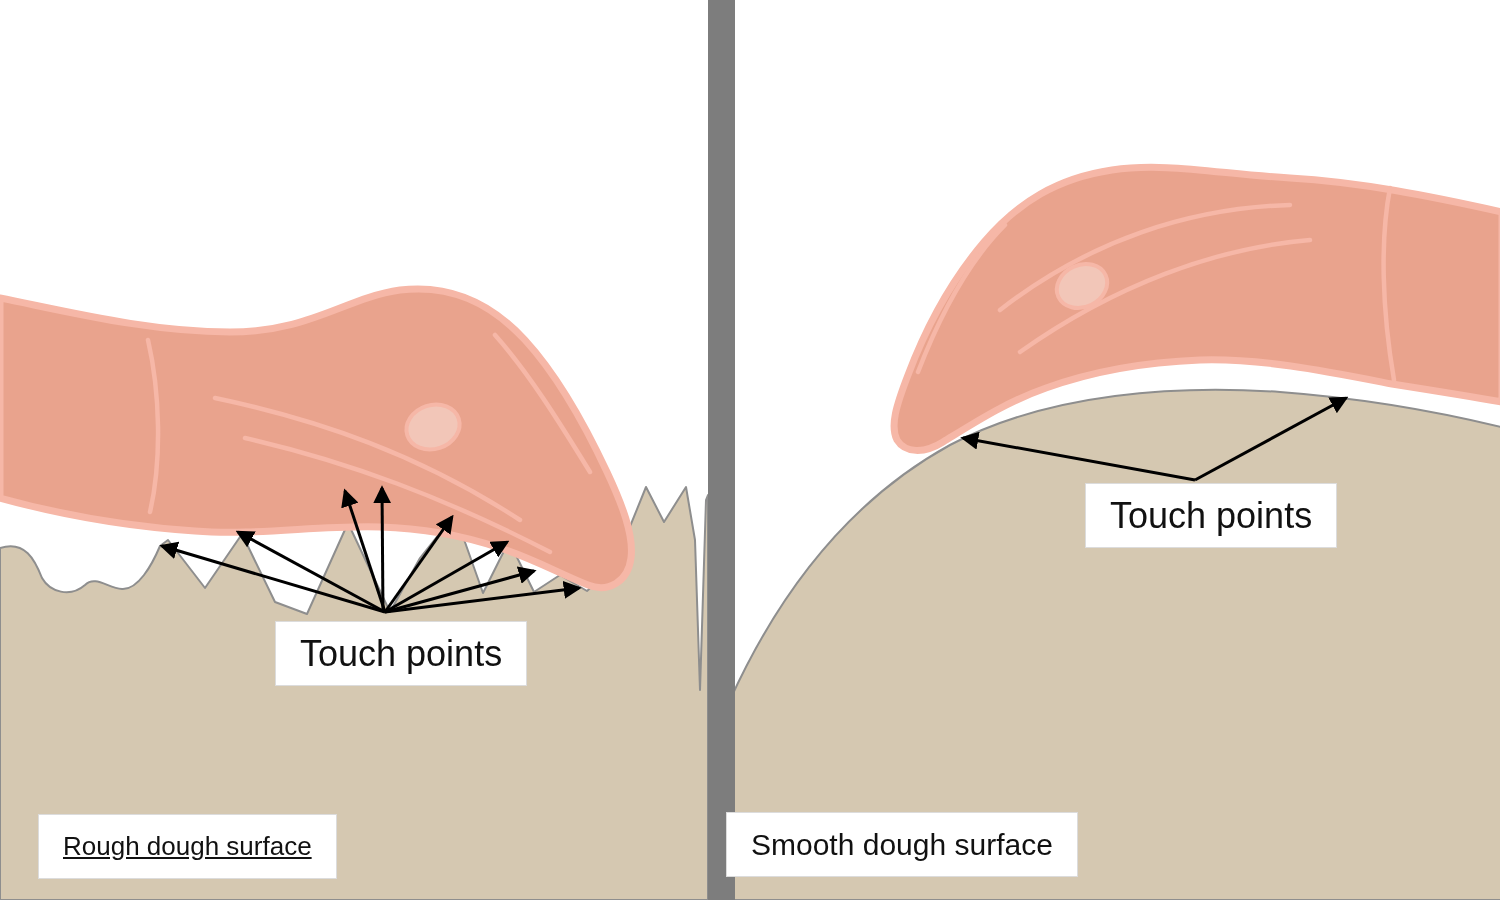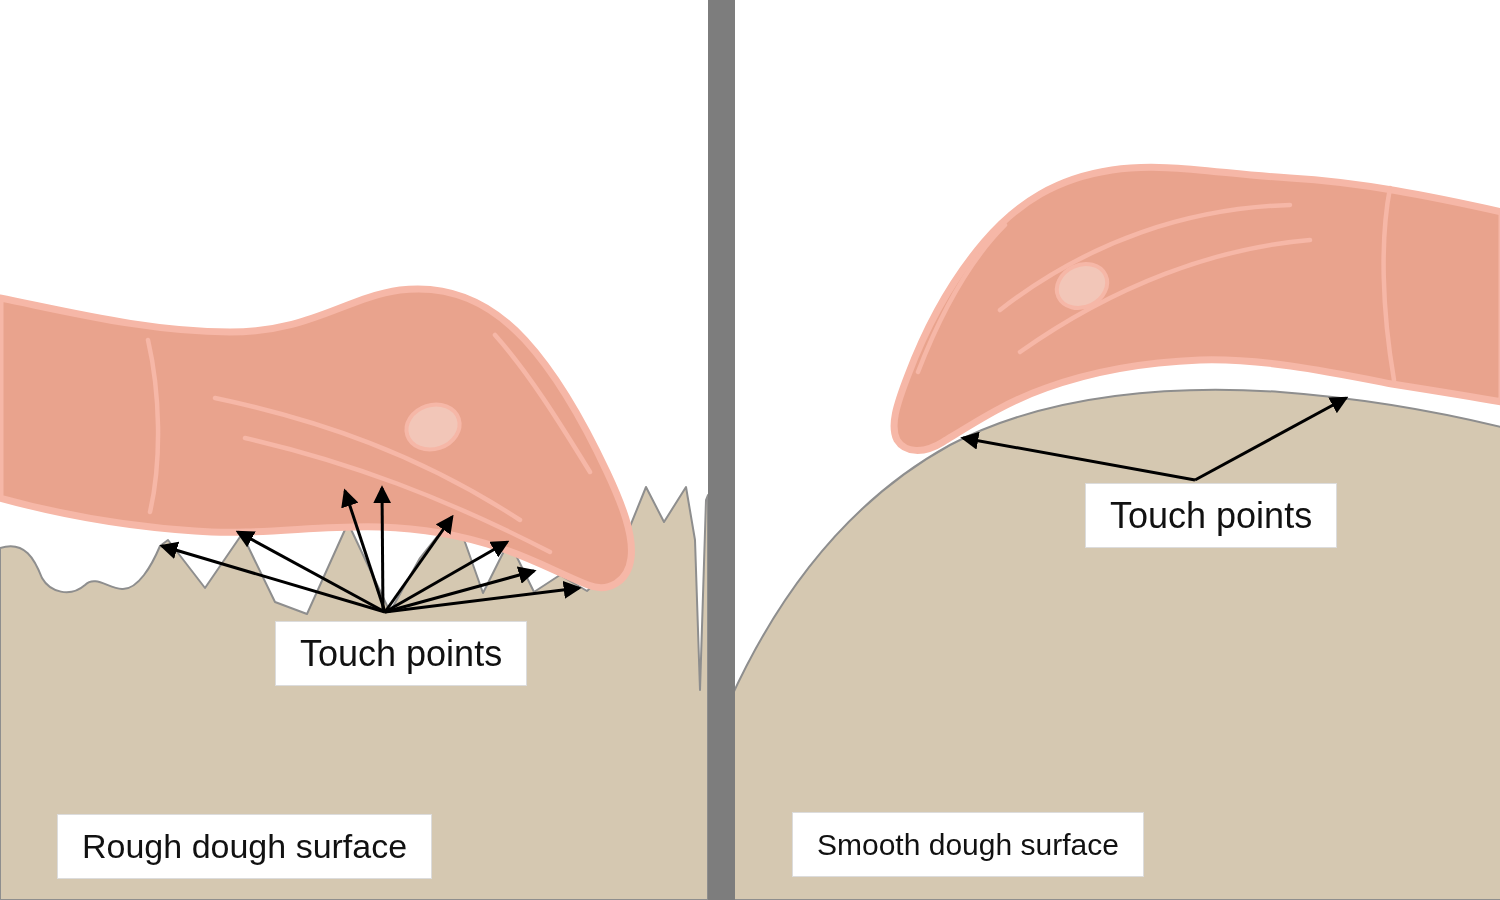--- a/index.html
+++ b/index.html
@@ -129,19 +129,19 @@
         <line class="arrow-line" x1="1195" y1="480" x2="963" y2="438" marker-end="url(#arrowhead)"></line>
         <line class="arrow-line" x1="1195" y1="480" x2="1346" y2="398" marker-end="url(#arrowhead)"></line>
       </g>
     </g>
 
     <rect class="divider-rect" x="708" y="0" width="27" height="900"></rect>
   </svg>
 
   <div class="label-box" style="left:275px;top:621px;">Touch points</div>
 
-  <div class="label-box" style="left:57px;top:814px;font-size:34px;">Rough dough surface</div>
+  <div class="label-box" style="left:38px;top:814px;font-size:26px;text-decoration:underline;">Rough dough surface</div>
 
   <div class="label-box" style="left:1085px;top:483px;">Touch points</div>
 
-  <div class="label-box" style="left:792px;top:812px;font-size:30px;">Smooth dough surface</div>
+  <div class="label-box" style="left:726px;top:812px;font-size:30px;">Smooth dough surface</div>
 
 </div>
 
 </body></html>

